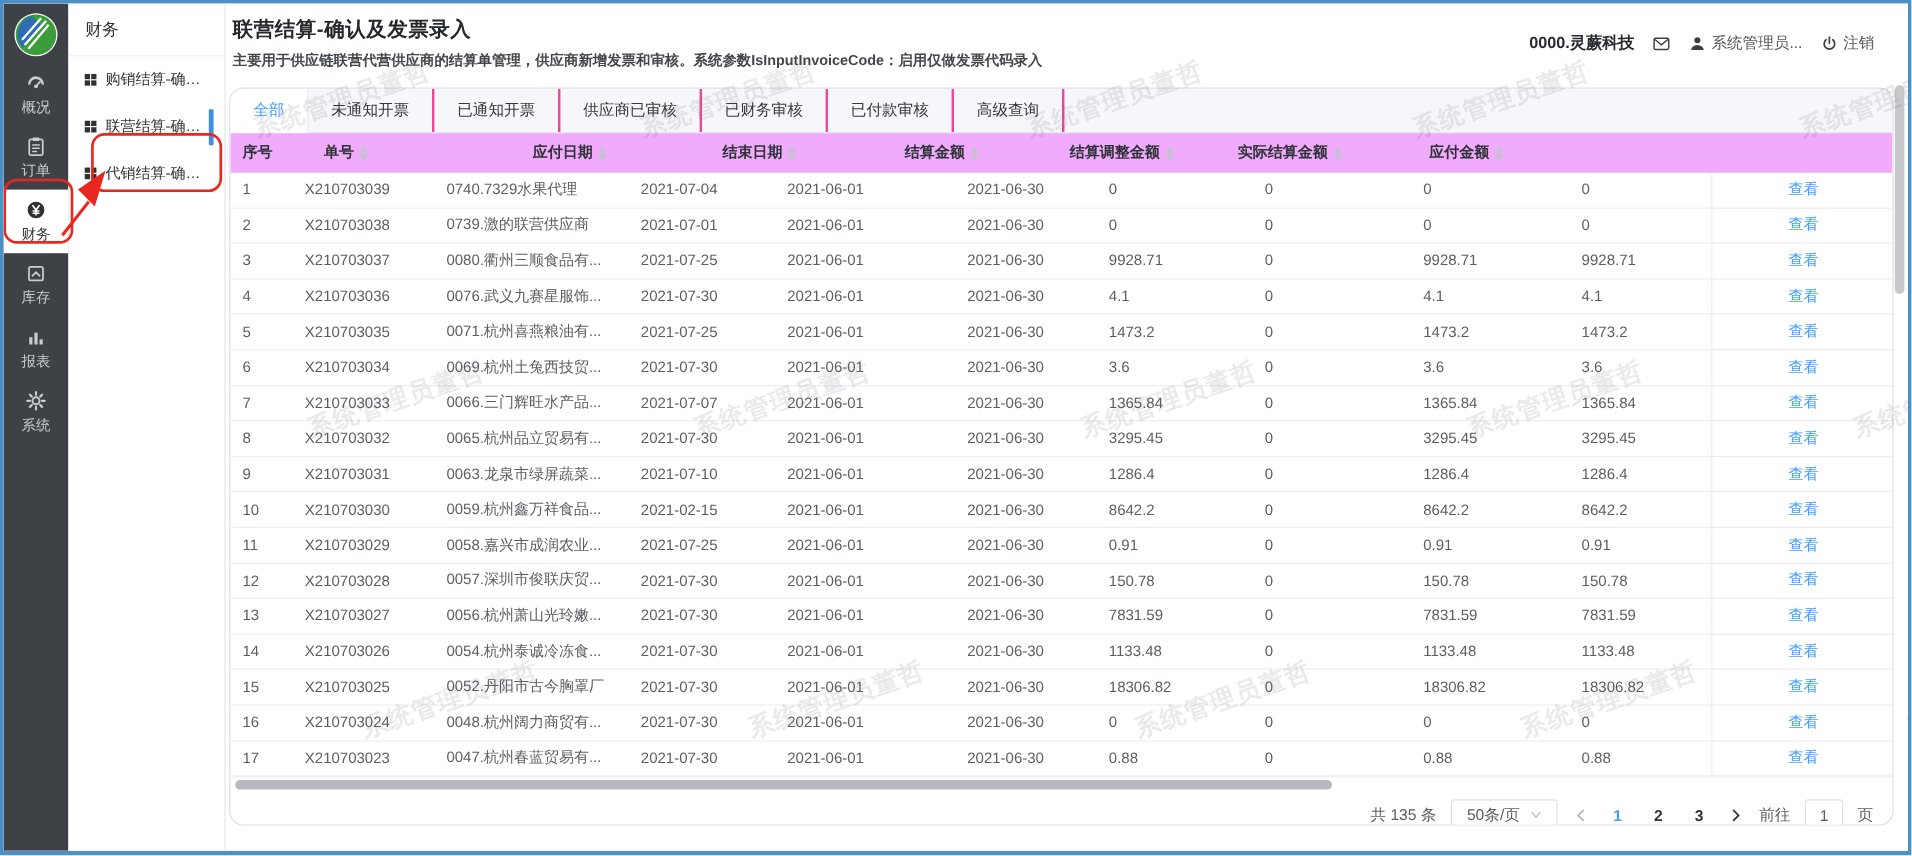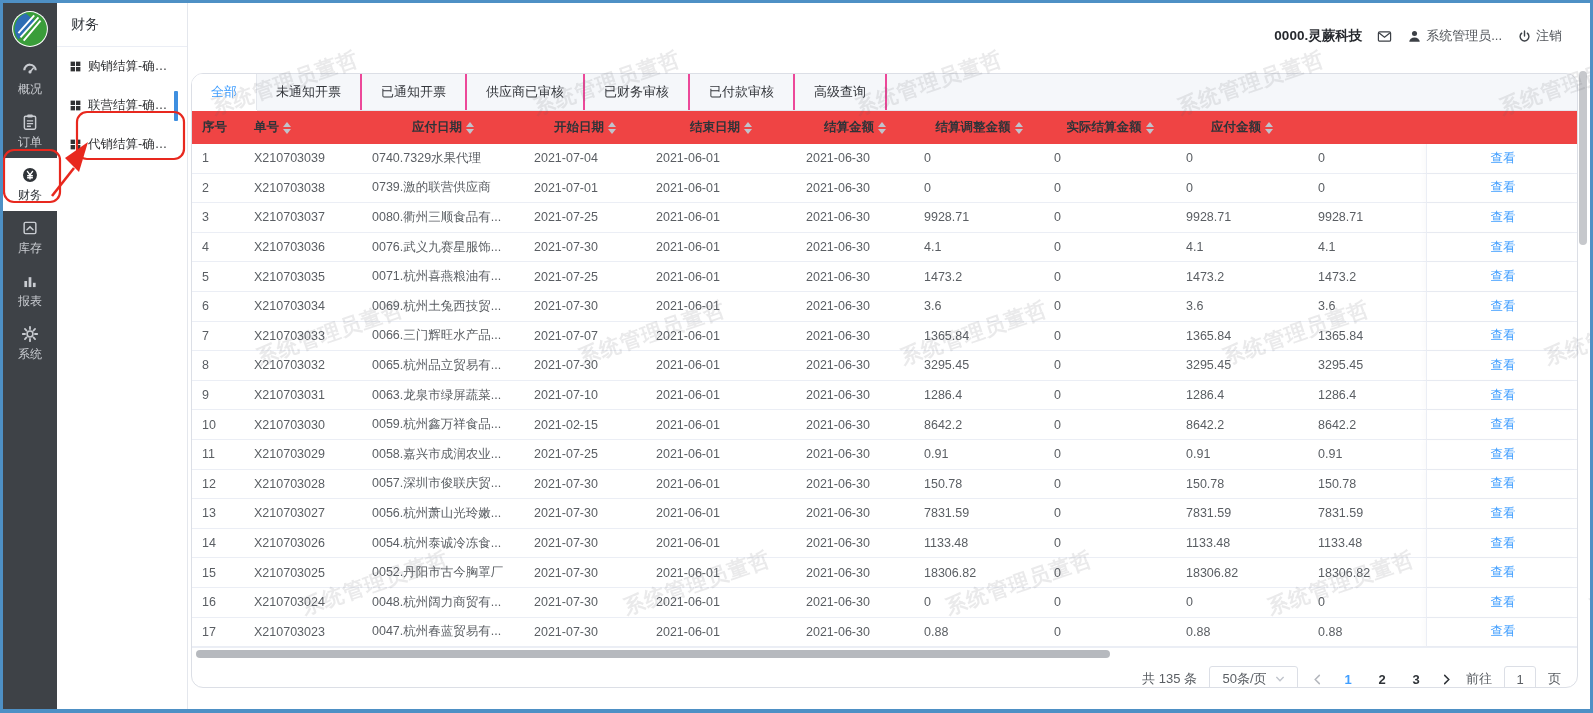--- a/index.html
+++ b/index.html
@@ -44,22 +44,22 @@
   
   .card { position:absolute; left:3px; right:12px; top:70px; bottom:21px; border:1px solid #dcdfe6;
           border-radius:12px; background:#fff; display:flex; flex-direction:column; overflow:hidden; }
   .tabs { display:flex; background:#f5f7fa; border-bottom:1px solid #e4e7ed; height:37px; flex-shrink:0; }
   .tab { padding:0 19px; display:flex; align-items:center; font-size:13px; color:#33363b; cursor:pointer;
          border-right:2px solid #ec4899; }
   .tab.active { background:#fff; color:#409eff; box-shadow:0 1px 0 #fff; border-right:1px solid #e4e7ed; }
 
   .grid-cols { display:grid;
     grid-template-columns:52px 118px 162px 122px 150px 118px 130px 132px 132px 118px minmax(0,1fr); }
-  .thead { background:#ef4444; height:33px; align-items:center; font-size:12.5px; color:#2f3338;
-           font-weight:700; flex-shrink:0; }
+  .thead { background:#f0abfc; height:33px; align-items:center; font-size:12.5px; color:#2f3338;
+           font-weight:700; flex-shrink:0;gap:16px; }
   .th { display:flex; align-items:center; gap:4px; padding:0 10px; justify-content:center; height:100%; }
   .thead .th:nth-child(1), .thead .th:nth-child(2) { justify-content:flex-start; }
   .thead .th:nth-child(11) { border-left:1px solid #e2e5eb; }
   .caret { display:inline-flex; flex-direction:column; gap:2px; }
   .caret i { display:block; width:0; height:0; border-left:4px solid transparent; border-right:4px solid transparent; }
   .caret .up { border-bottom:5px solid #c0c4cc; }
   .caret .down { border-top:5px solid #c0c4cc; }
 
   .trow { height:29.6px; border-bottom:1px solid #ebeef5; align-items:center; font-size:12.5px; color:#5a5e63; }
   .td { padding:0 10px; white-space:nowrap; overflow:hidden; text-overflow:ellipsis; }
@@ -192,20 +192,24 @@
           <rect x="8.6" y="2" width="5.4" height="5.4" fill="currentColor"></rect>
         <rect x="2" y="8.6" width="5.4" height="5.4" fill="currentColor"></rect>
           <rect x="8.6" y="8.6" width="5.4" height="5.4" fill="currentColor"></rect>
       </svg>
       <span class="label">代销结算-确认及发...</span>
 
     </div>
   </aside>
 
   <main class="main">
+    <div class="page-header">
+      <div class="page-title">联营结算-确认及发票录入</div>
+      <div class="page-subtitle">主要用于供应链联营代营供应商的结算单管理，供应商新增发票和审核。系统参数IsInputInvoiceCode：启用仅做发票代码录入</div>
+    </div>
 
     <div class="user-bar">
       <span class="company">0000.灵蕨科技</span>
       <span style="display:flex;">
         <svg viewBox="0 0 16 16">
           <rect x="1.5" y="3" width="13" height="10" rx="1.4" fill="none" stroke="#3c4046" stroke-width="1.3"></rect>
           <path d="M2.3 4.2 L8 8.8 L13.7 4.2" fill="none" stroke="#3c4046" stroke-width="1.3"></path>
         </svg>
       </span>
       <span class="user-chip">
@@ -255,27 +259,20 @@
           </div>
           <div class="th">
             <span>单号</span>
             <span class="caret">
               <i class="up"></i>
               <i class="down"></i>
             </span>
           </div>
           <div class="th">
             <span>应付日期</span>
-            <span class="caret">
-              <i class="up"></i>
-              <i class="down"></i>
-            </span>
-          </div>
-          <div class="th">
-            <span>开始日期</span>
             <span class="caret">
               <i class="up"></i>
               <i class="down"></i>
             </span>
           </div>
           <div class="th">
             <span>结束日期</span>
             <span class="caret">
               <i class="up"></i>
               <i class="down"></i>

